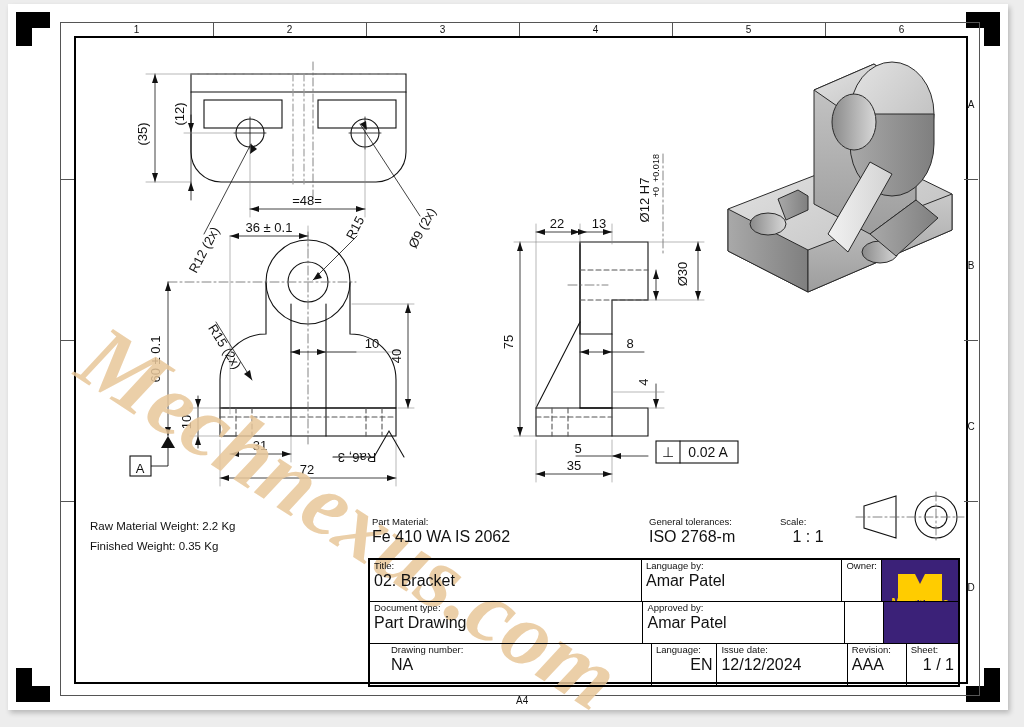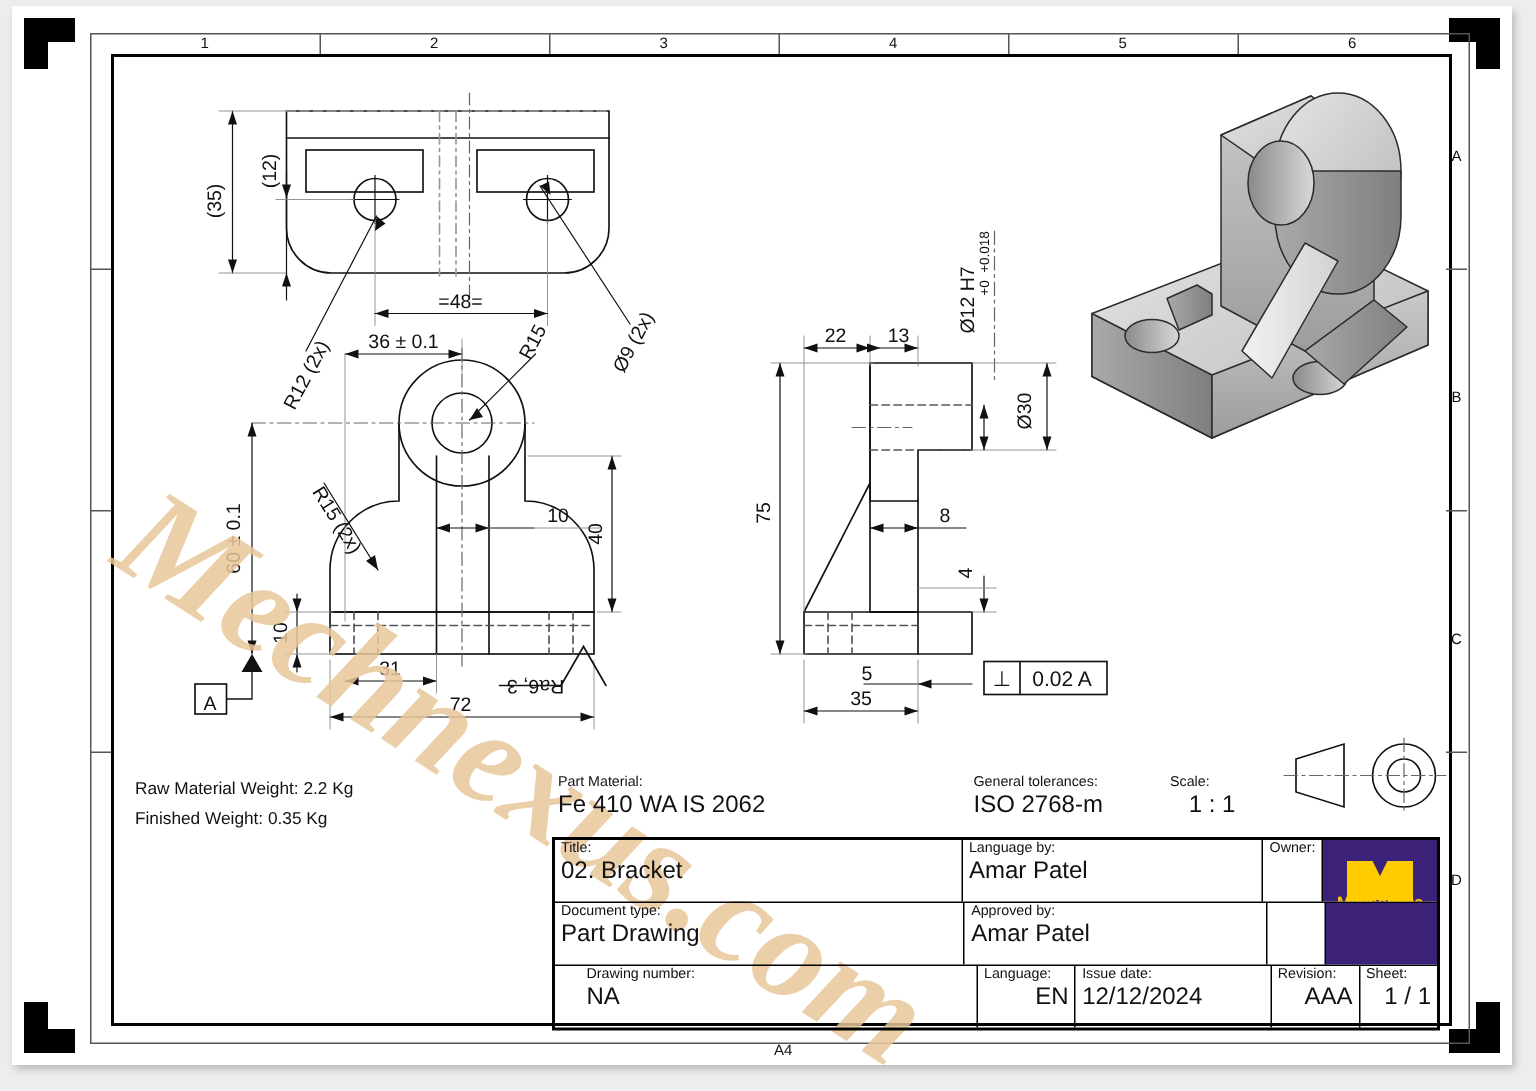--- a/index.html
+++ b/index.html
@@ -461,21 +461,21 @@
           <div class="tb-col" style="width:69px;">
             <div class="tb-cell-label">Language:</div>
             <div class="tb-cell-value" style="text-align:right;">EN</div>
           </div>
           <div class="tb-col" style="width:138px;">
             <div class="tb-cell-label">Issue date:</div>
             <div class="tb-cell-value">12/12/2024</div>
           </div>
           <div class="tb-col" style="width:62px;">
             <div class="tb-cell-label">Revision:</div>
-            <div class="tb-cell-value" style="text-align:right;">AAA</div>
+            <div class="tb-cell-value" style="text-align:left;">AAA</div>
           </div>
           <div class="tb-col" style="width:54px;">
             <div class="tb-cell-label">Sheet:</div>
             <div class="tb-cell-value" style="text-align:right;">1 / 1</div>
           </div>
         </div>
       </div>
     </div>
 
     <div class="a4">A4</div>

